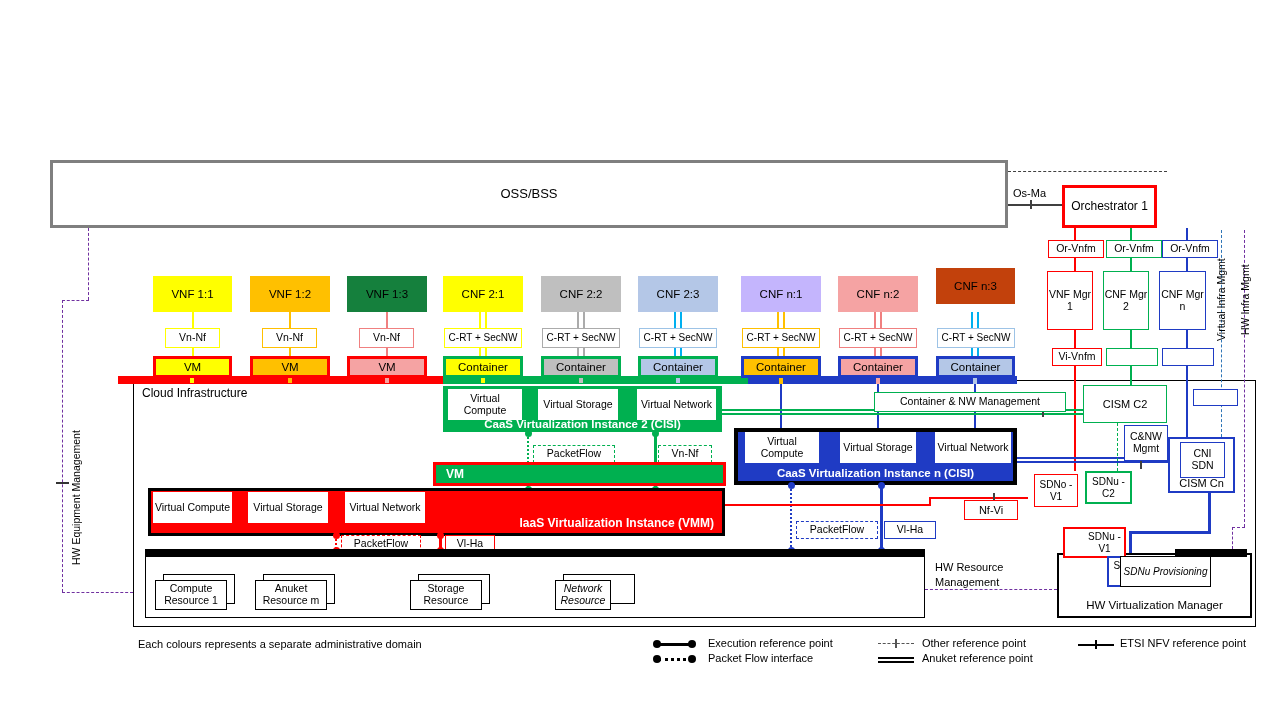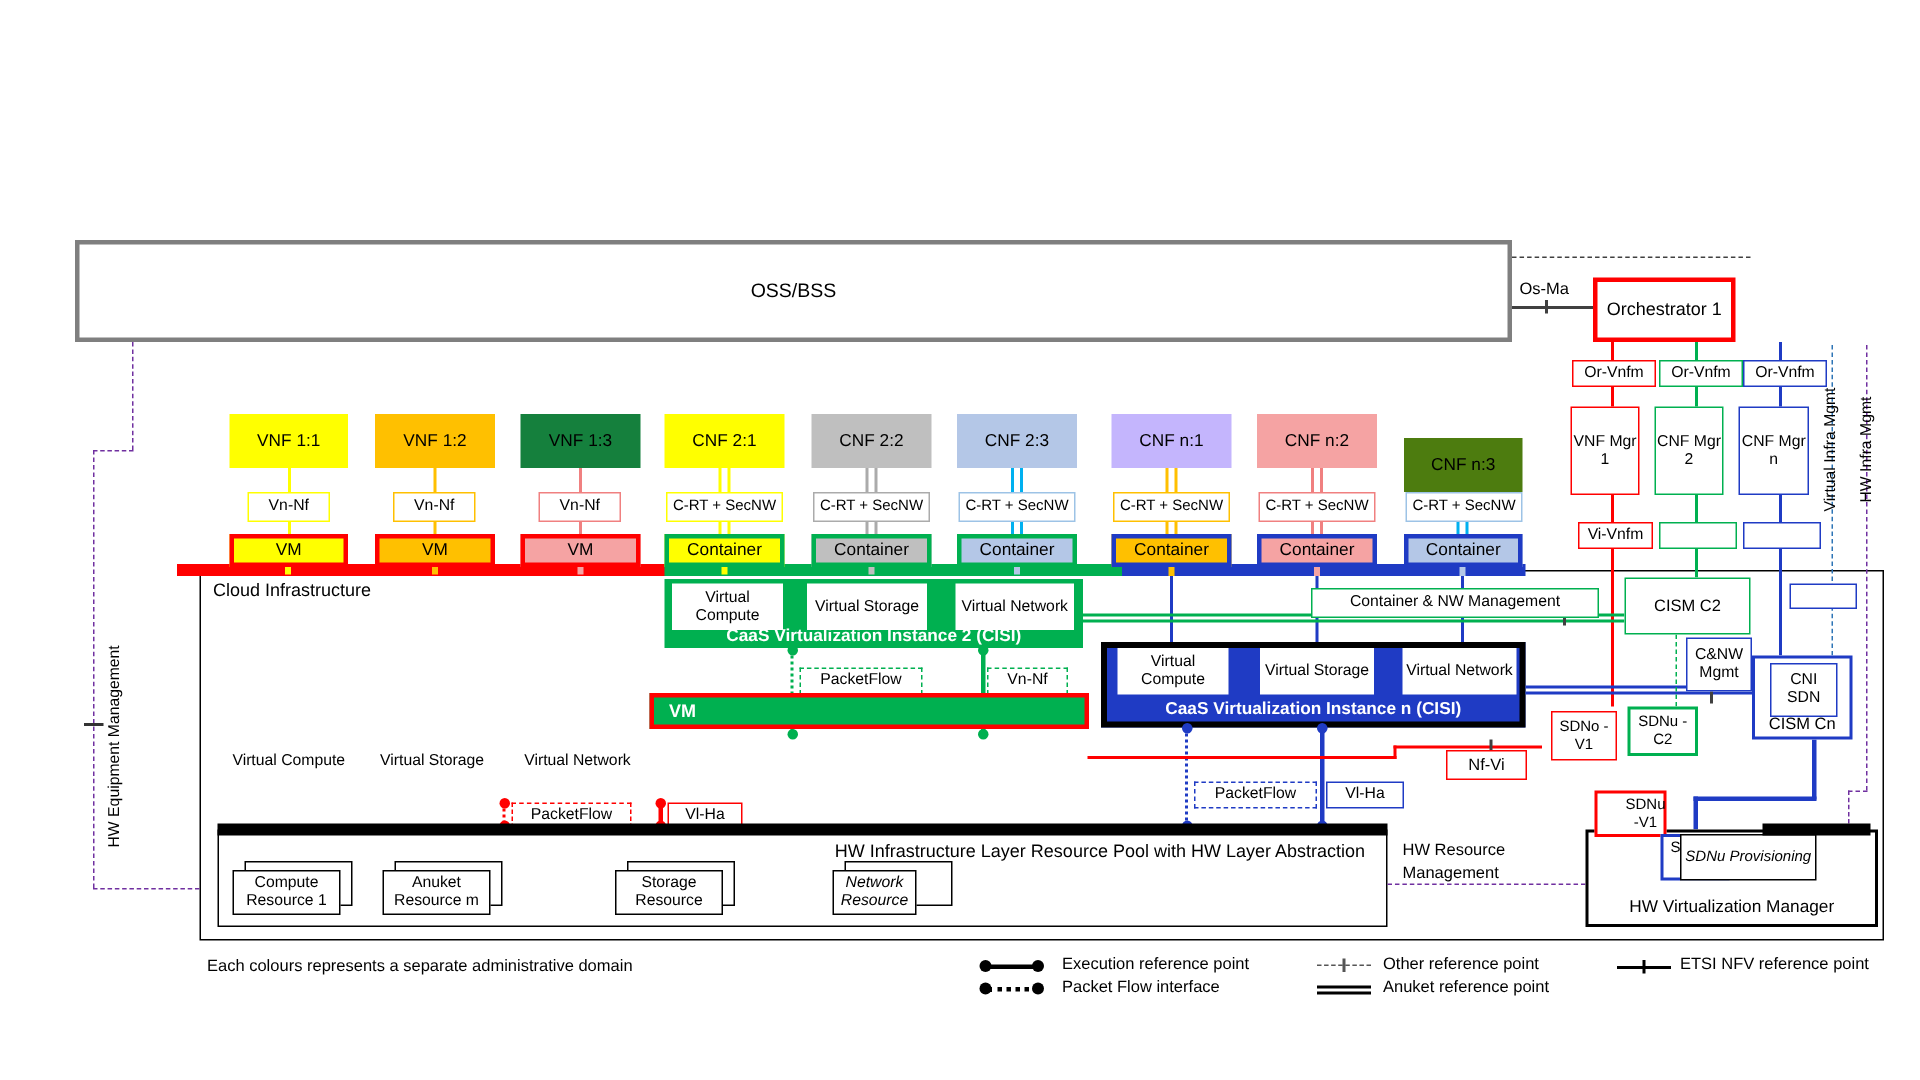--- a/index.html
+++ b/index.html
@@ -75,21 +75,21 @@
   <div class="a" style="left:977px;top:312px;width:1.5px;height:46px;background:#00B0F0;"></div>
 
   <div class="bx f115" style="left:153px;top:276px;width:79px;height:36px;border:none;background:#FFFF00;">VNF 1:1</div>
   <div class="bx f115" style="left:250px;top:276px;width:80px;height:36px;border:none;background:#FFC000;">VNF 1:2</div>
   <div class="bx f115" style="left:347px;top:276px;width:80px;height:36px;border:none;background:#15803d;">VNF 1:3</div>
   <div class="bx f115" style="left:443px;top:276px;width:80px;height:36px;border:none;background:#FFFF00;">CNF 2:1</div>
   <div class="bx f115" style="left:541px;top:276px;width:80px;height:36px;border:none;background:#BFBFBF;">CNF 2:2</div>
   <div class="bx f115" style="left:638px;top:276px;width:80px;height:36px;border:none;background:#B4C7E7;">CNF 2:3</div>
   <div class="bx f115" style="left:741px;top:276px;width:80px;height:36px;border:none;background:#c4b5fd;">CNF n:1</div>
   <div class="bx f115" style="left:838px;top:276px;width:80px;height:36px;border:none;background:#F5A3A3;">CNF n:2</div>
-  <div class="bx f115" style="left:936px;top:292px;width:79px;height:36px;border:none;background:#4d7c0f;">CNF n:3</div>
+  <div class="bx f115" style="left:936px;top:268px;width:79px;height:36px;border:none;background:#c2410c;">CNF n:3</div>
 
   <div class="bx f105" style="left:165px;top:328px;width:55px;height:20px;border:1.2px solid #FFFF00;">Vn-Nf</div>
   <div class="bx f105" style="left:262px;top:328px;width:55px;height:20px;border:1.2px solid #FFC000;">Vn-Nf</div>
   <div class="bx f105" style="left:359px;top:328px;width:55px;height:20px;border:1.2px solid #F08080;">Vn-Nf</div>
   <div class="bx f10" style="left:444px;top:328px;width:78px;height:20px;border:1.2px solid #FFFF00;">C-RT + SecNW</div>
   <div class="bx f10" style="left:542px;top:328px;width:78px;height:20px;border:1.2px solid #ABABAB;">C-RT + SecNW</div>
   <div class="bx f10" style="left:639px;top:328px;width:78px;height:20px;border:1.2px solid #9DC3E6;">C-RT + SecNW</div>
   <div class="bx f10" style="left:742px;top:328px;width:78px;height:20px;border:1.2px solid #FFC000;">C-RT + SecNW</div>
   <div class="bx f10" style="left:839px;top:328px;width:78px;height:20px;border:1.2px solid #F08080;">C-RT + SecNW</div>
   <div class="bx f10" style="left:937px;top:328px;width:78px;height:20px;border:1.2px solid #9DC3E6;">C-RT + SecNW</div>
@@ -140,20 +140,23 @@
   <div class="dot" style="left:525px;top:486px;background:#00B050;"></div>
   <div class="dot" style="left:652px;top:430px;background:#00B050;"></div>
   <div class="dot" style="left:652px;top:486px;background:#00B050;"></div>
   <div class="bx f105" style="left:533px;top:445px;width:82px;height:18px;border:1.2px dashed #00B050;">PacketFlow</div>
   <div class="bx f105" style="left:658px;top:445px;width:54px;height:18px;border:1.2px dashed #00B050;">Vn-Nf</div>
 
   <div class="a" style="left:433px;top:462px;width:293px;height:24px;background:#00B050;border:3px solid #FF0000;">
     <div class="wt f12" style="position:absolute;left:10px;top:2px;">VM</div>
   </div>
 
+  <div class="a" style="left:148px;top:488px;width:577px;height:48px;background:#FF0000;border:3px solid #000;">
+    <div class="wt f12" style="position:absolute;right:8px;bottom:3px;">IaaS Virtualization Instance (VMM)</div>
+  </div>
   <div class="bx f105" style="left:153px;top:492px;width:79px;height:31px;border:none;">Virtual Compute</div>
   <div class="bx f105" style="left:248px;top:492px;width:80px;height:31px;border:none;">Virtual Storage</div>
   <div class="bx f105" style="left:345px;top:492px;width:80px;height:31px;border:none;">Virtual Network</div>
 
   <div class="a" style="left:335px;top:536px;height:16px;width:0;border-left:2.5px dotted #FF0000;"></div>
   <div class="a" style="left:439px;top:536px;width:2.5px;height:16px;background:#FF0000;"></div>
   <div class="dot" style="left:333px;top:532px;background:#FF0000;"></div>
   <div class="dot" style="left:333px;top:547px;background:#FF0000;"></div>
   <div class="dot" style="left:437px;top:532px;background:#FF0000;"></div>
   <div class="dot" style="left:437px;top:547px;background:#FF0000;"></div>
@@ -198,38 +201,37 @@
     <div class="title-bot f11">CISM Cn</div>
   </div>
   <div class="bx f105" style="left:1180px;top:442px;width:45px;height:36px;border:1.5px solid #1F3BC4;">CNI SDN</div>
 
   <div class="a" style="left:1086px;top:530px;width:2.5px;height:23px;background:#FF0000;"></div>
   <div class="bx f10" style="left:1034px;top:474px;width:44px;height:33px;border:1.5px solid #FF0000;">SDNo -V1</div>
   <div class="bx f10" style="left:1085px;top:471px;width:47px;height:33px;border:2px solid #00B050;">SDNu -C2</div>
 
   <div class="a" style="left:145px;top:553px;width:780px;height:65px;border:1.5px solid #000;"></div>
   <div class="a" style="left:145px;top:549px;width:780px;height:8px;background:#000;"></div>
-  <div class="a f12" style="left:540px;top:560px;width:370px;text-align:right;">HW Infrastructure Layer Resource Pool with HW Layer Abstraction</div>
 
   <div class="a" style="left:163px;top:574px;width:72px;height:30px;border:1.5px solid #000;background:#fff;"></div>
   <div class="bx f105" style="left:155px;top:580px;width:72px;height:30px;">Compute Resource 1</div>
   <div class="a" style="left:263px;top:574px;width:72px;height:30px;border:1.5px solid #000;background:#fff;"></div>
   <div class="bx f105" style="left:255px;top:580px;width:72px;height:30px;">Anuket Resource m</div>
   <div class="a" style="left:418px;top:574px;width:72px;height:30px;border:1.5px solid #000;background:#fff;"></div>
   <div class="bx f105" style="left:410px;top:580px;width:72px;height:30px;">Storage Resource</div>
   <div class="a" style="left:563px;top:574px;width:72px;height:30px;border:1.5px solid #000;background:#fff;"></div>
   <div class="bx f105" style="left:555px;top:580px;width:56px;height:30px;font-style:italic;">Network Resource</div>
 
   <div class="a f11" style="left:935px;top:560px;width:90px;text-align:left;line-height:1.35;">HW Resource Management</div>
   <div class="a" style="left:925px;top:589px;width:132px;height:0;border-top:1.5px dashed #7030A0;"></div>
 
   <div class="a" style="left:1057px;top:553px;width:195px;height:65px;border:2px solid #000;background:#fff;">
     <div class="title-bot f115" style="bottom:5px;">HW Virtualization Manager</div>
   </div>
-  <div class="bx f10" style="left:1063px;top:527px;width:48px;height:31px;border:2px solid #FF0000;padding-left:20px;">SDNu -V1</div>
+  <div class="bx f10" style="left:1063px;top:527px;width:63px;height:31px;border:2px solid #FF0000;padding-left:20px;">SDNu -V1</div>
   <div class="bx f10" style="left:1107px;top:556px;width:46px;height:31px;border:2px solid #1F3BC4;">SDNu -Cn</div>
   <div class="bx f10" style="left:1120px;top:556px;width:91px;height:31px;border:1.5px solid #000;font-style:italic;">SDNu Provisioning</div>
   <div class="a" style="left:1175px;top:549px;width:72px;height:8px;background:#000;"></div>
 
   <div class="a f11" style="left:138px;top:638px;width:340px;">Each colours represents a separate administrative domain</div>
   <div class="a" style="left:658px;top:643px;width:34px;height:2.5px;background:#000;"></div>
   <div class="dot" style="left:653px;top:640px;width:8px;height:8px;background:#000;"></div>
   <div class="dot" style="left:688px;top:640px;width:8px;height:8px;background:#000;"></div>
   <div class="a f11" style="left:708px;top:637px;">Execution reference point</div>
   <div class="a" style="left:658px;top:658px;width:34px;height:0;border-top:3px dotted #000;"></div>

